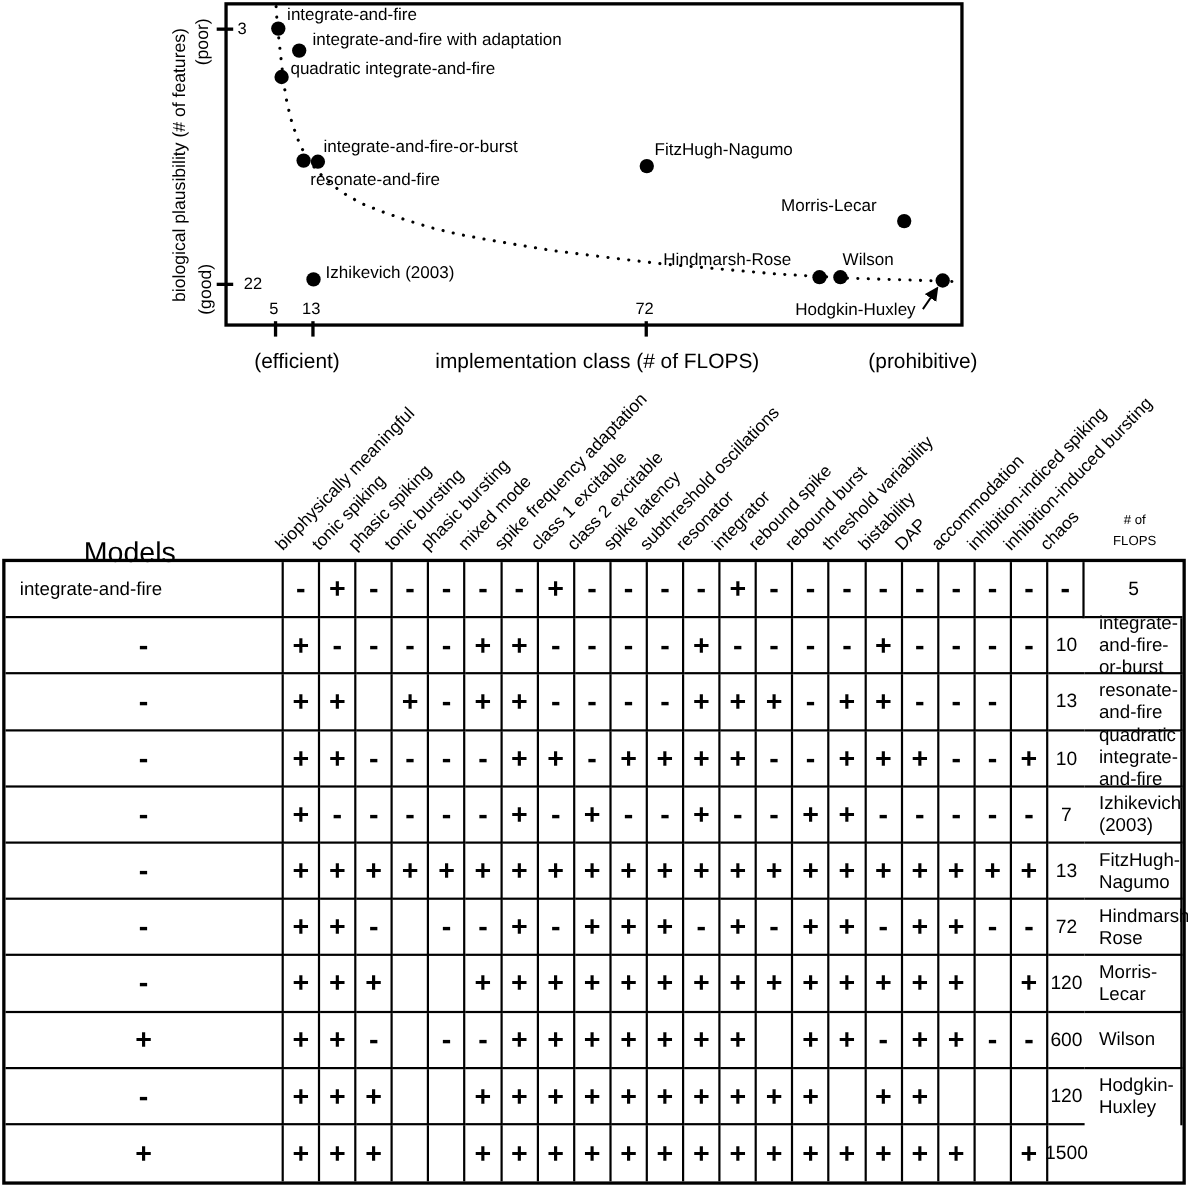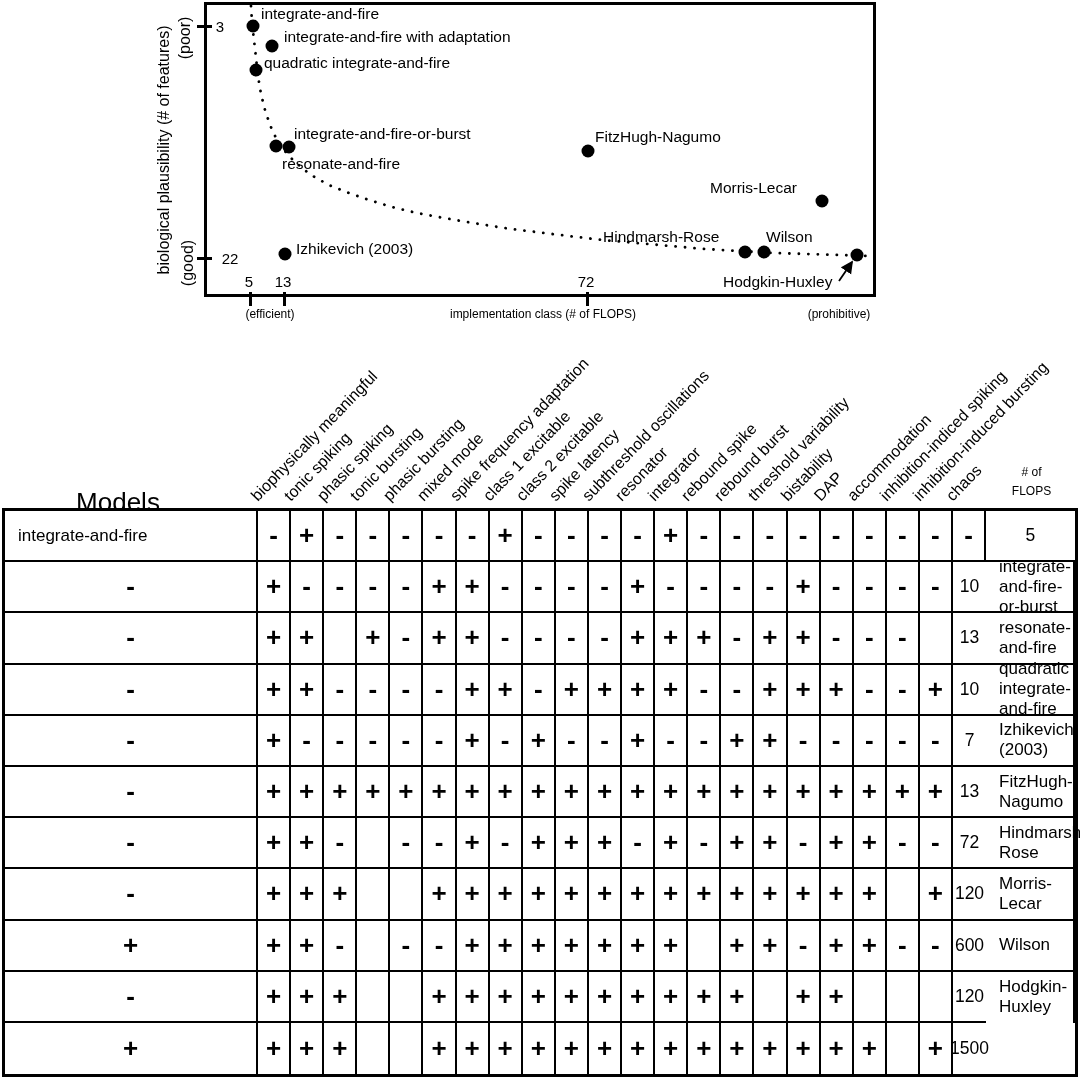--- a/index.html
+++ b/index.html
@@ -2,21 +2,21 @@
 <html><head>
 <meta charset="utf-8">
 <style>
   html,body{margin:0;padding:0;background:#fff;}
   .fig{position:relative;width:1080px;height:1084px;background:#fff;color:#000;
        font-family:"Liberation Sans","DejaVu Sans",sans-serif;overflow:hidden;}
   .abs{position:absolute;}
   
   .plotbox{left:204px;top:2px;width:672px;height:295px;border:3px solid #000;box-sizing:border-box;}
   .rot90{transform:translate(-50%,-50%) rotate(-90deg);white-space:nowrap;font-size:16px;}
-  .axis-text{font-size:12px;transform:translate(-50%,-50%);white-space:nowrap;}
+  .axis-text{font-size:19px;transform:translate(-50%,-50%);white-space:nowrap;margin-top:16px;}
   .tick-label{font-size:15px;transform:translate(-50%,-50%);white-space:nowrap;}
   .tick-dash{background:#000;}
   .dot{width:13px;height:13px;border-radius:50%;background:#000;transform:translate(-50%,-50%);}
   .pt-label{font-size:15.5px;line-height:18px;white-space:nowrap;}
   #chart-svg{left:0;top:0;pointer-events:none;}
   
   .models-title{font-size:26px;transform:translate(-50%,-50%);white-space:nowrap;}
   .flops-header{width:93px;text-align:center;font-size:12px;line-height:19px;}
   .col-header{position:absolute;font-size:16px;line-height:17px;white-space:nowrap;
               transform:rotate(-46deg);transform-origin:0 100%;}

